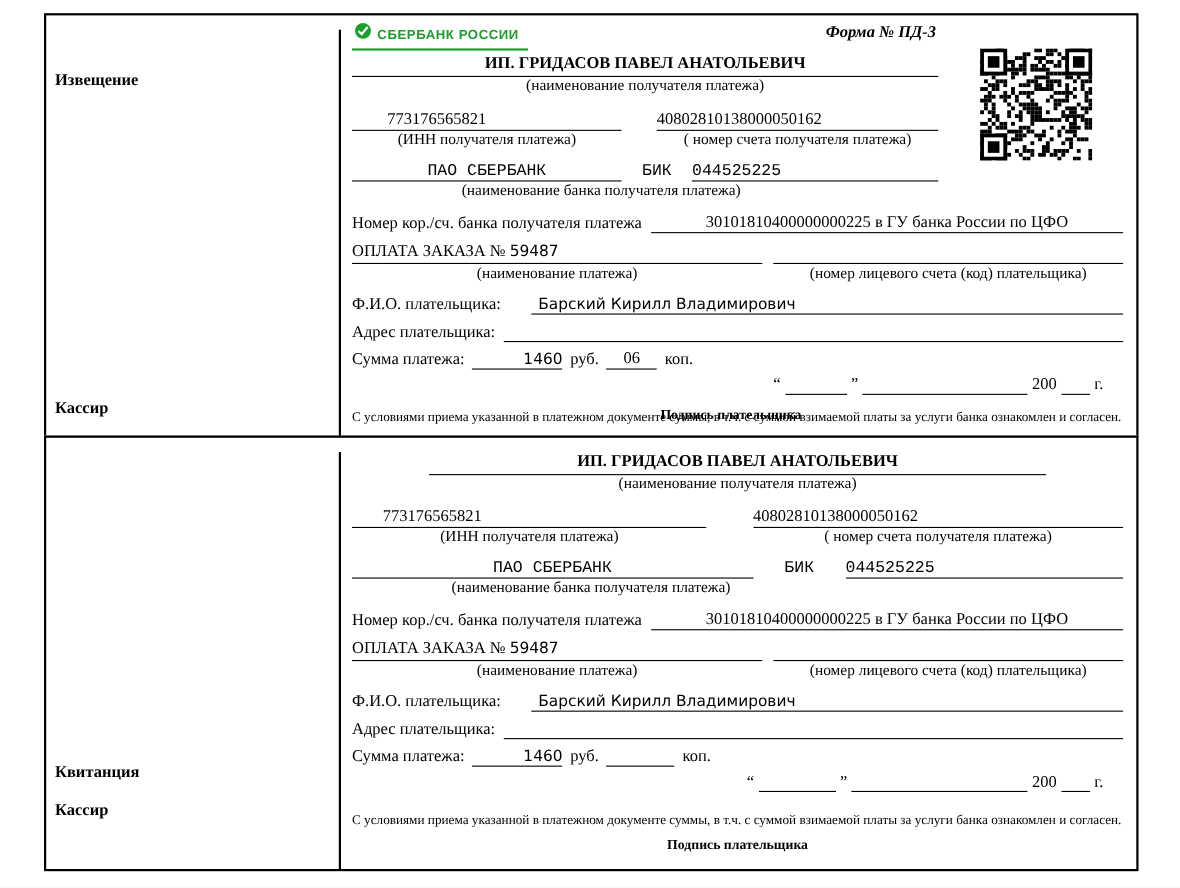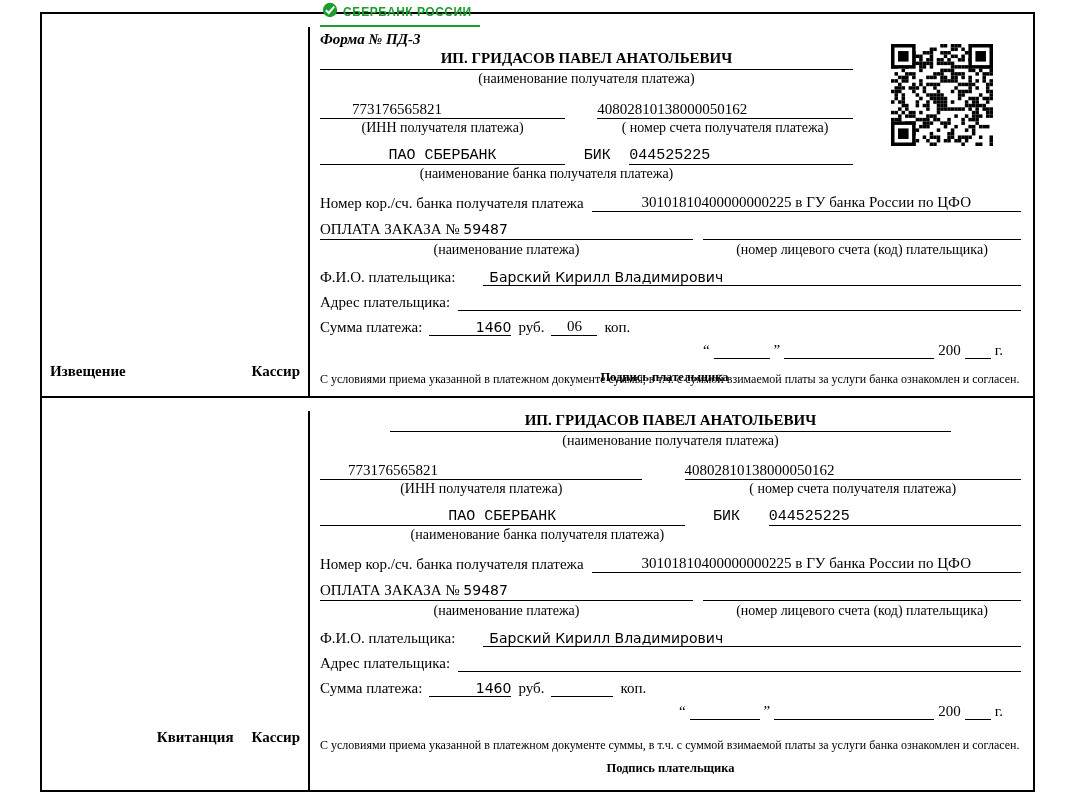--- a/index.html
+++ b/index.html
@@ -1,31 +1,31 @@
 <!DOCTYPE html>
 <html><head>
 <meta charset="utf-8">
 <style>
   html,body{margin:0;padding:0;background:#e8e8e8;}
   .page{width:1073px;height:807px;background:#fff;box-sizing:border-box;
         padding:12px 38px 0 40px;font-family:"Liberation Serif",serif;color:#000;}
   .slip{display:flex;border:2px solid #000;background:#fff;box-sizing:border-box;}
   .slip.receipt{margin-top:-2px;}
-  .stub{flex:0 0 268px;border-right:2px solid #000;display:flex;flex-direction:row;
-        align-items:flex-end;box-sizing:border-box;margin-top:13px;}
+  .stub{flex:0 0 268px;border-right:2px solid #000;display:flex;flex-direction:column;
+        align-items:flex-start;box-sizing:border-box;margin-top:13px;}
   .notice .stub{justify-content:space-between;padding:38px 8px 16px;}
   .receipt .stub{justify-content:flex-end;gap:18px;padding:8px 8px 44px;}
   .stub-label{font-weight:bold;font-size:15px;}
 
   .form{flex:1;position:relative;font-size:15px;box-sizing:border-box;}
   .notice .form{padding:4px 12px 8px 10px;min-height:352px;}
   .receipt .form{padding:14px 12px 10px 10px;min-height:392px;}
 
-  .form-head{display:flex;justify-content:flex-end;align-items:flex-start;
-             padding-right:170px;height:30px;flex-direction:column;}
+  .form-head{display:flex;justify-content:space-between;align-items:flex-start;
+             padding-right:170px;height:30px;}
   .logo{display:flex;align-items:center;gap:5px;border-bottom:2px solid #1a9e2c;
         padding:2px 8px 3px 2px;}
   .logo-text{color:#1a9e2c;font-weight:bold;font-size:12px;letter-spacing:.5px;
              font-family:"Liberation Sans",sans-serif;}
   .form-number{font-style:italic;font-weight:bold;font-size:15px;padding-top:4px;}
 
   .qr{position:absolute;top:30px;right:40px;width:102px;height:102px;background:#fff;}
   .qr svg{width:100%;height:100%;display:block;}
 
   .narrow{padding-right:168px;}

